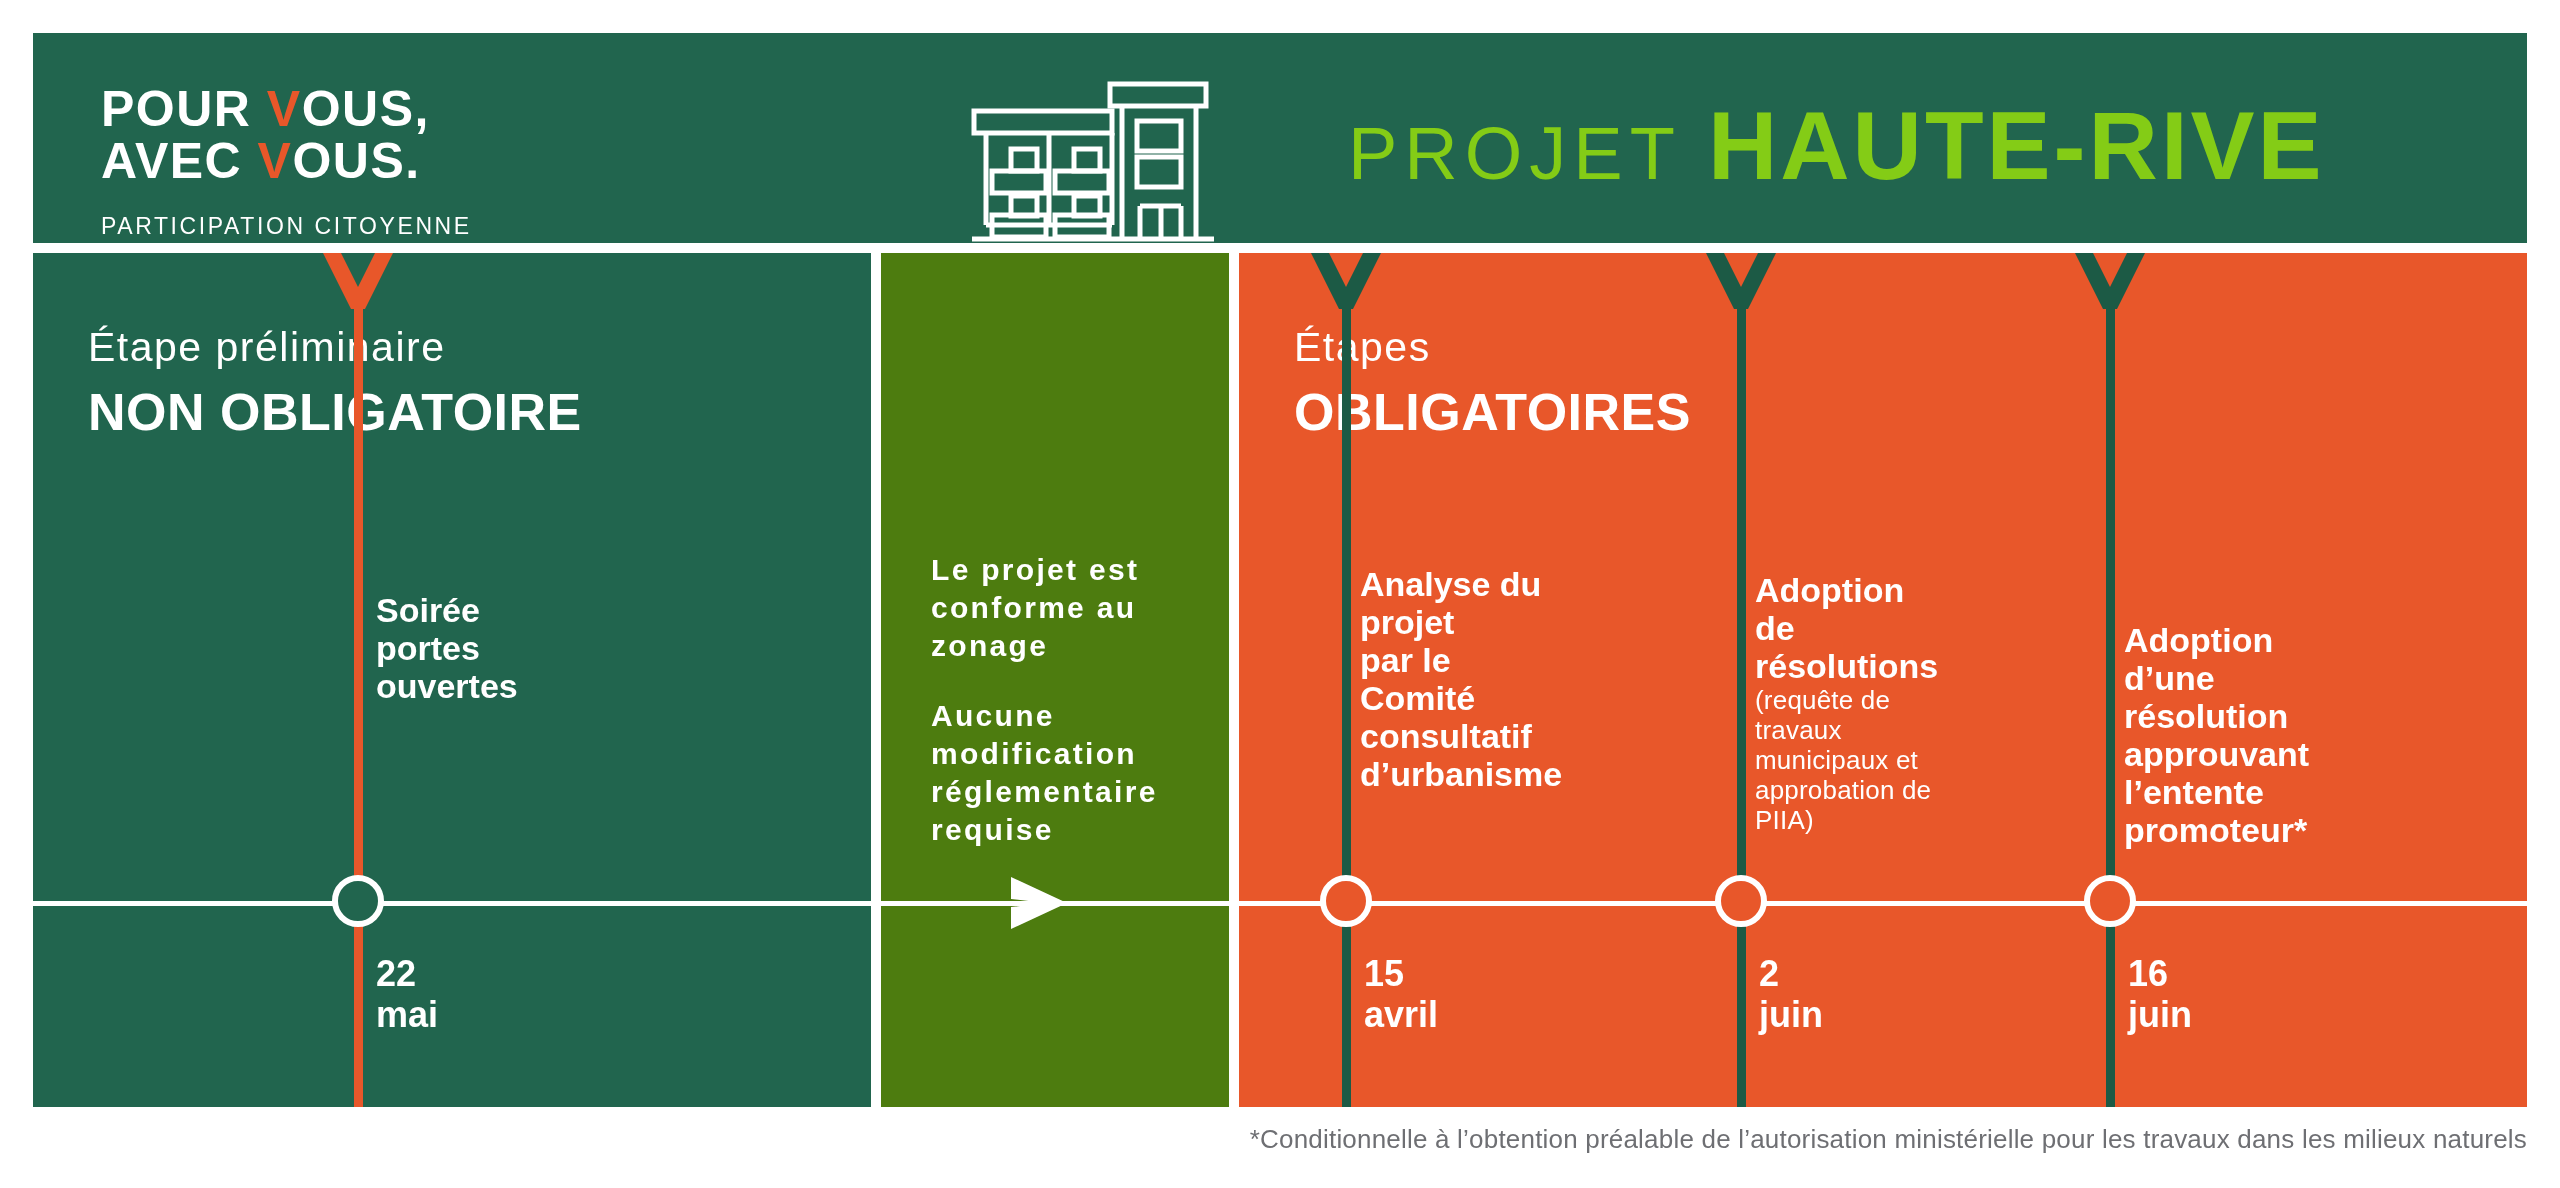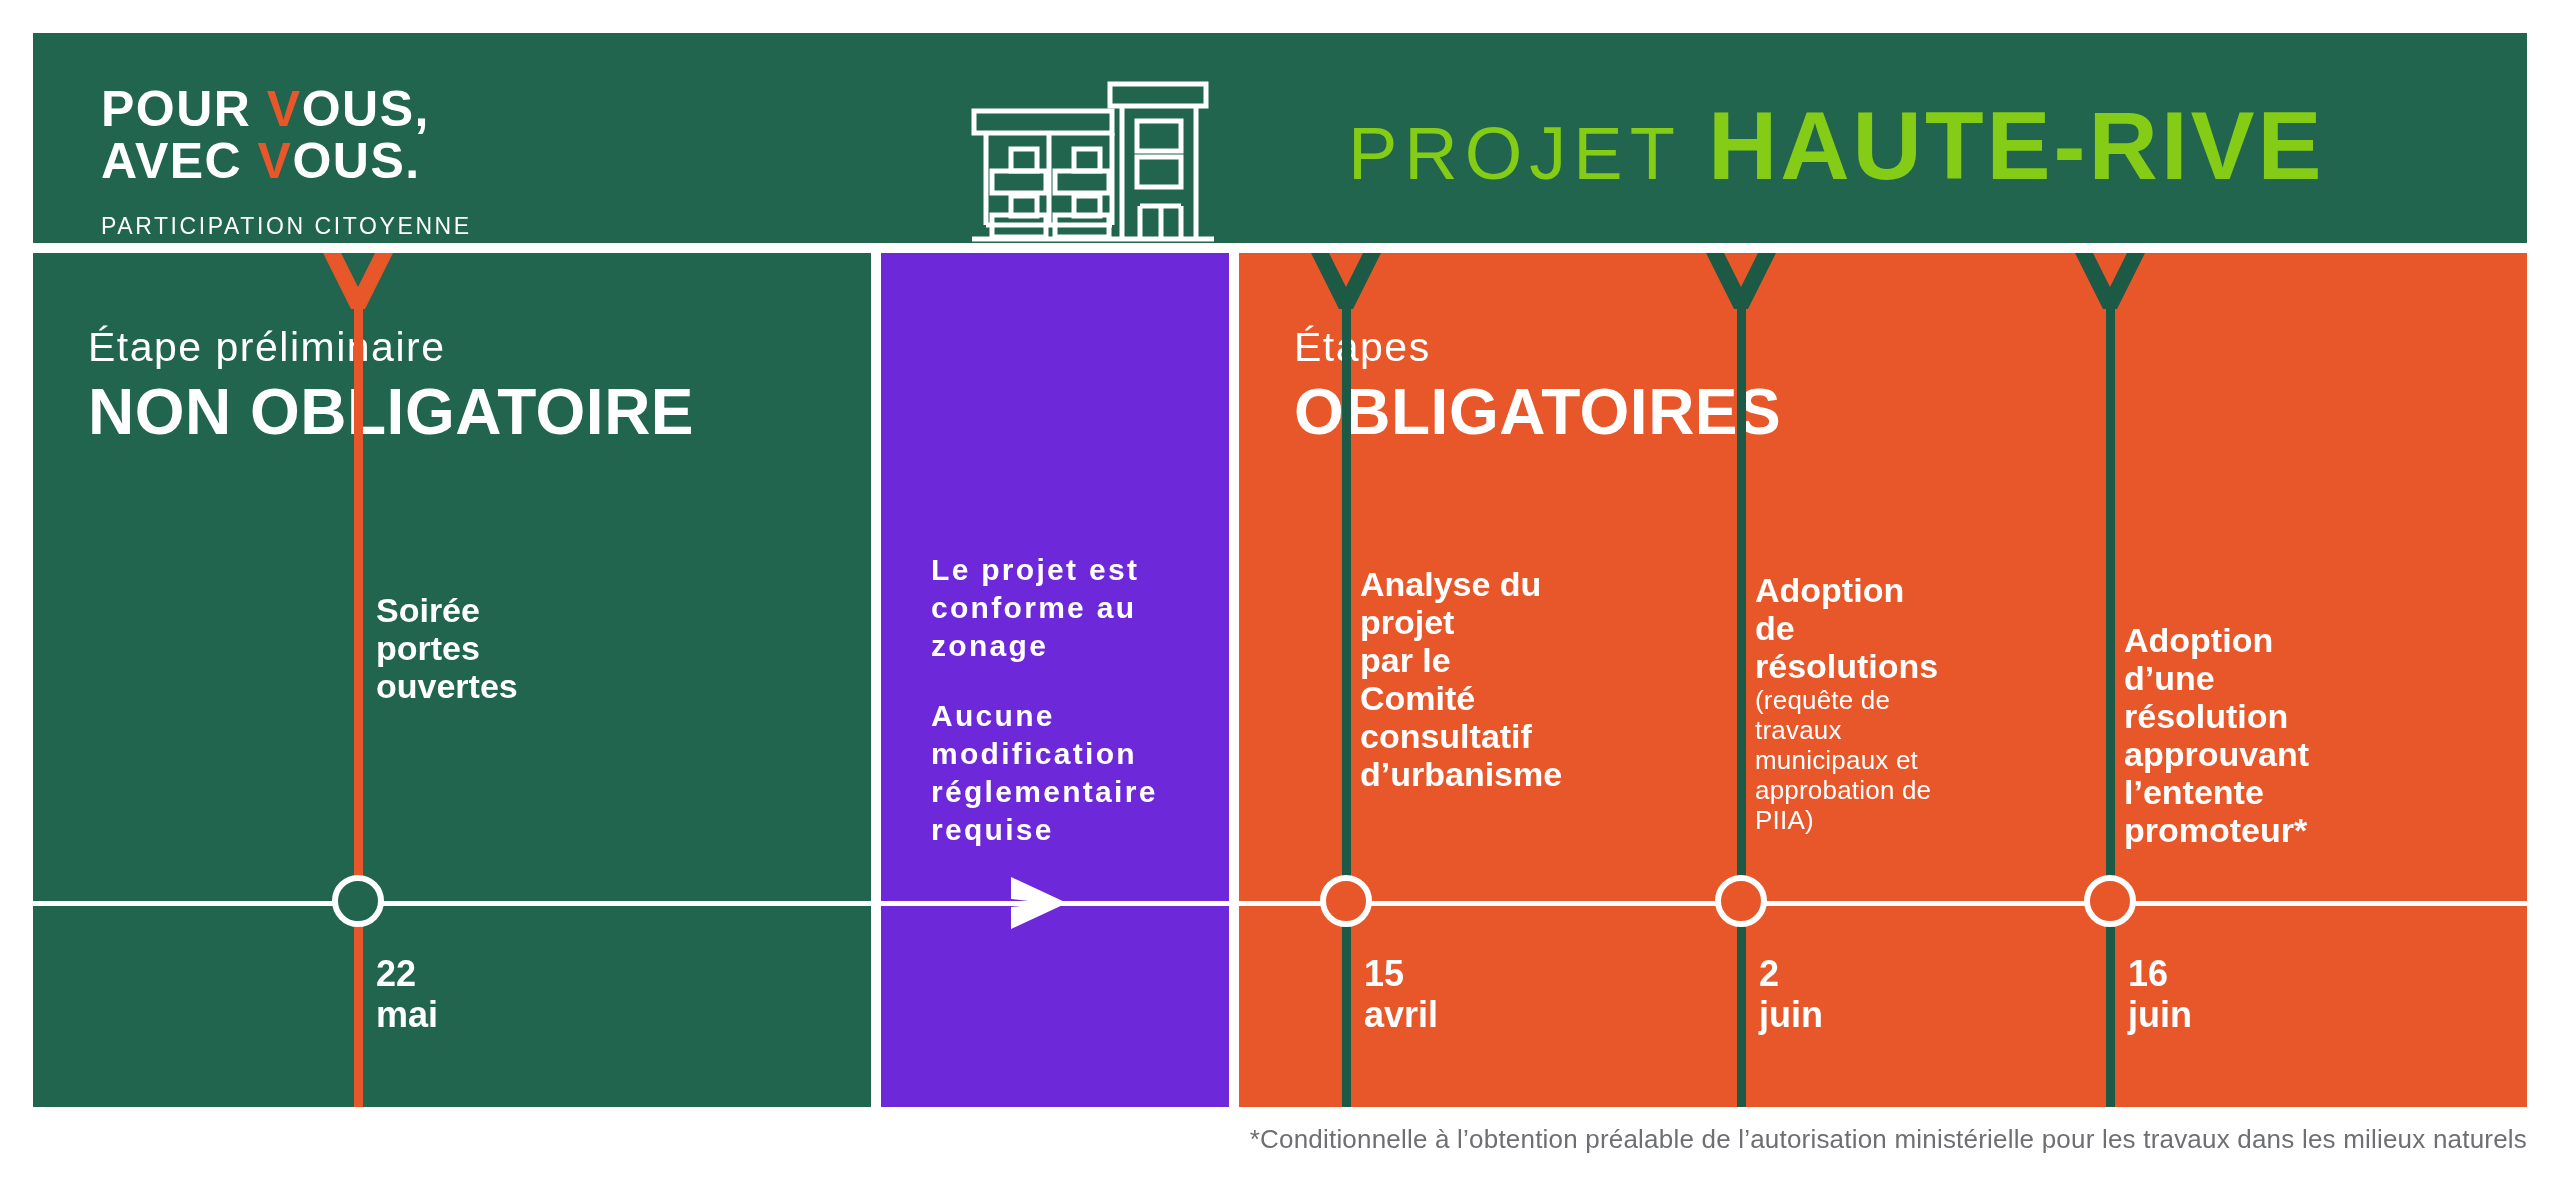--- a/index.html
+++ b/index.html
@@ -77,37 +77,37 @@
     font-size: 96px;
     font-weight: 700;
     letter-spacing: 3px;
     margin-left: 26px;
   }
 
   
   .panel { position: absolute; top: 253px; height: 854px; }
 
   .panel-green  { left: 33px;   width: 838px;  background: #21654e; }
-  .panel-gray   { left: 881px;  width: 348px;  background: #6d28d9; }
+  .panel-gray   { left: 881px;  width: 348px;  background: #4d7c0f; }
   .panel-orange { left: 1239px; width: 1288px; background: #e8572a; }
 
   .panel-head {
     position: absolute;
     left: 55px;
     top: 70px;
     color: #ffffff;
   }
   .panel-head .kicker {
     font-size: 41px;
     font-weight: 400;
     letter-spacing: 1.5px;
     line-height: 48px;
   }
   .panel-head .strong {
-    font-size: 64px;
+    font-size: 52px;
     font-weight: 700;
     letter-spacing: 0.5px;
     line-height: 76px;
     margin-top: 3px;
   }
 
   
   .gray-copy {
     position: absolute;
     left: 50px;

